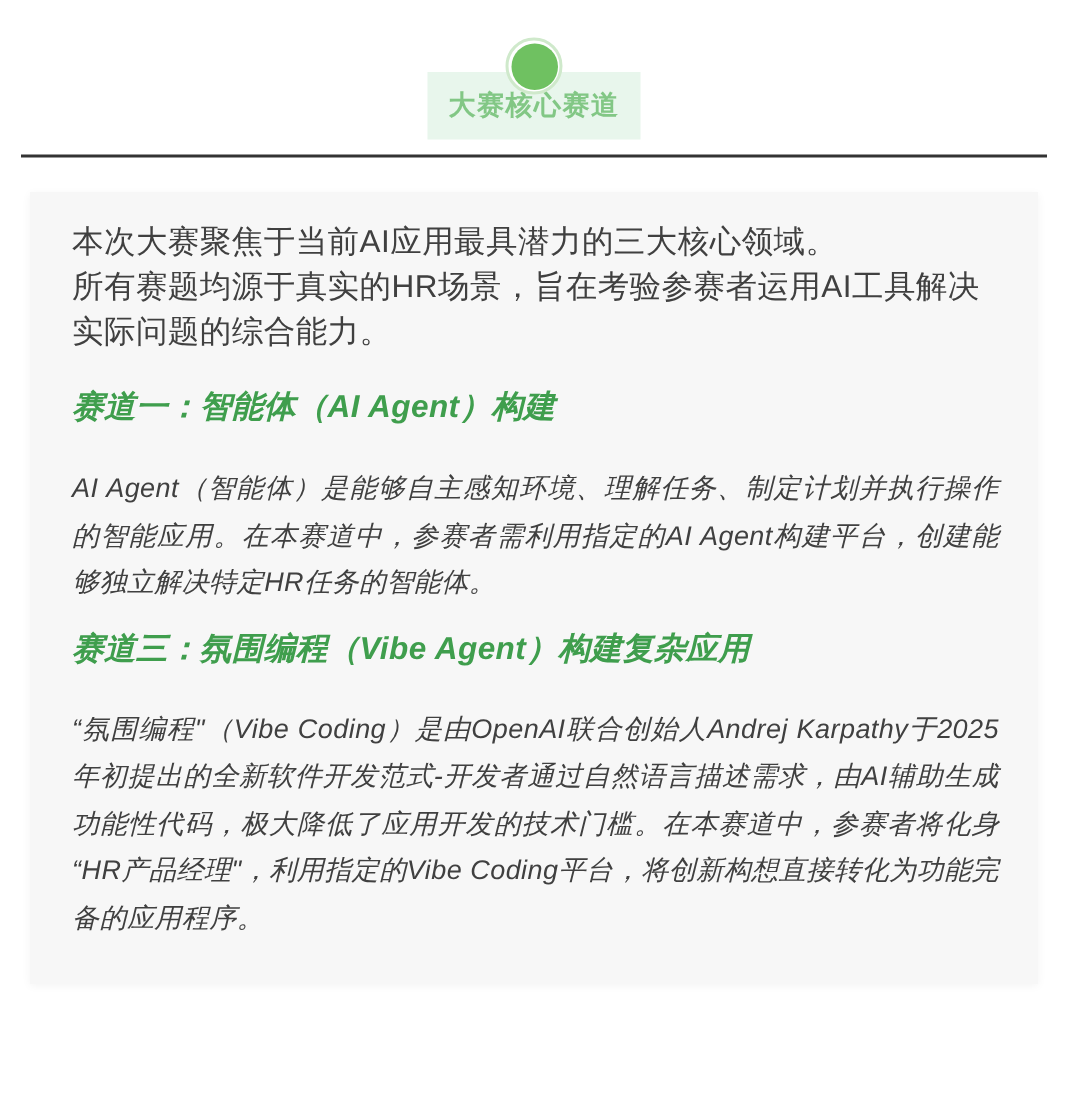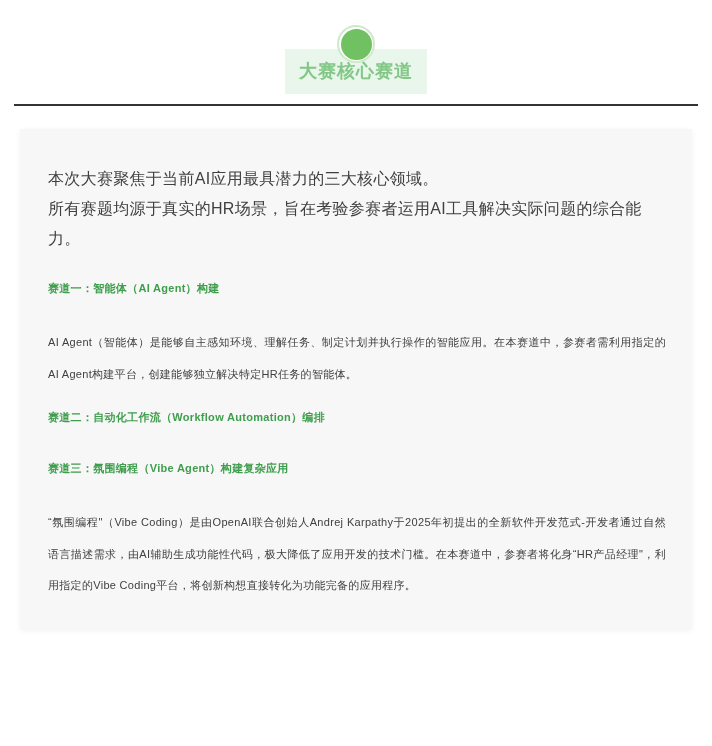--- a/index.html
+++ b/index.html
@@ -49,39 +49,41 @@
   }
 
   
   .card {
     margin: 23px 20px 0;
     background: var(--card-bg, #f7f7f7);
     padding: 19px 26px 13px 28px;
     box-shadow: 0 1px 6px rgba(0,0,0,0.05);
   }
   .intro {
-    margin: 16px 0 22px;
-    font-size: 16px;
+    margin: 0 0 22px;
+    font-size: 21px;
     line-height: 30px;
     letter-spacing: 0.3px;
   }
   .section-title {
     margin: 3px 0 26px;
-    font-size: 11px;
+    font-size: 21px;
     line-height: 25px;
     font-weight: bold;
     letter-spacing: 0.3px;
     color: var(--accent-green, #3f9e4d);
+    font-style: italic;
   }
   .section-body {
     margin: 0 0 15px;
-    font-size: 11px;
+    font-size: 18px;
     line-height: 31.5px;
     letter-spacing: 0.3px;
     text-align: justify;
+    font-style: italic;
   }
 </style>
 </head>
 <body>
 
 <div class="page">
 
   <header class="hero">
     <div class="ring">
       <div class="dot"></div>
@@ -95,20 +97,19 @@
   <main class="card">
 
     <p class="intro">
       <span>本次大赛聚焦于当前AI应用最具潜力的三大核心领域。</span><br>
       <span>所有赛题均源于真实的HR场景，旨在考验参赛者运用AI工具解决实际问题的综合能力。</span>
     </p>
 
     <h2 class="section-title">赛道一：智能体（AI Agent）构建</h2>
     <p class="section-body">AI Agent（智能体）是能够自主感知环境、理解任务、制定计划并执行操作的智能应用。在本赛道中，参赛者需利用指定的AI Agent构建平台，创建能够独立解决特定HR任务的智能体。</p>
 
-    <h2 class="section-title">赛道二：自动化工作流（Workflow Automation）编排</h2>
 
     <h2 class="section-title">赛道三：氛围编程（Vibe Agent）构建复杂应用</h2>
     <p class="section-body">“氛围编程"（Vibe Coding）是由OpenAI联合创始人Andrej Karpathy于2025年初提出的全新软件开发范式-开发者通过自然语言描述需求，由AI辅助生成功能性代码，极大降低了应用开发的技术门槛。在本赛道中，参赛者将化身“HR产品经理"，利用指定的Vibe Coding平台，将创新构想直接转化为功能完备的应用程序。</p>
 
   </main>
 
 </div>
 
 </body></html>

